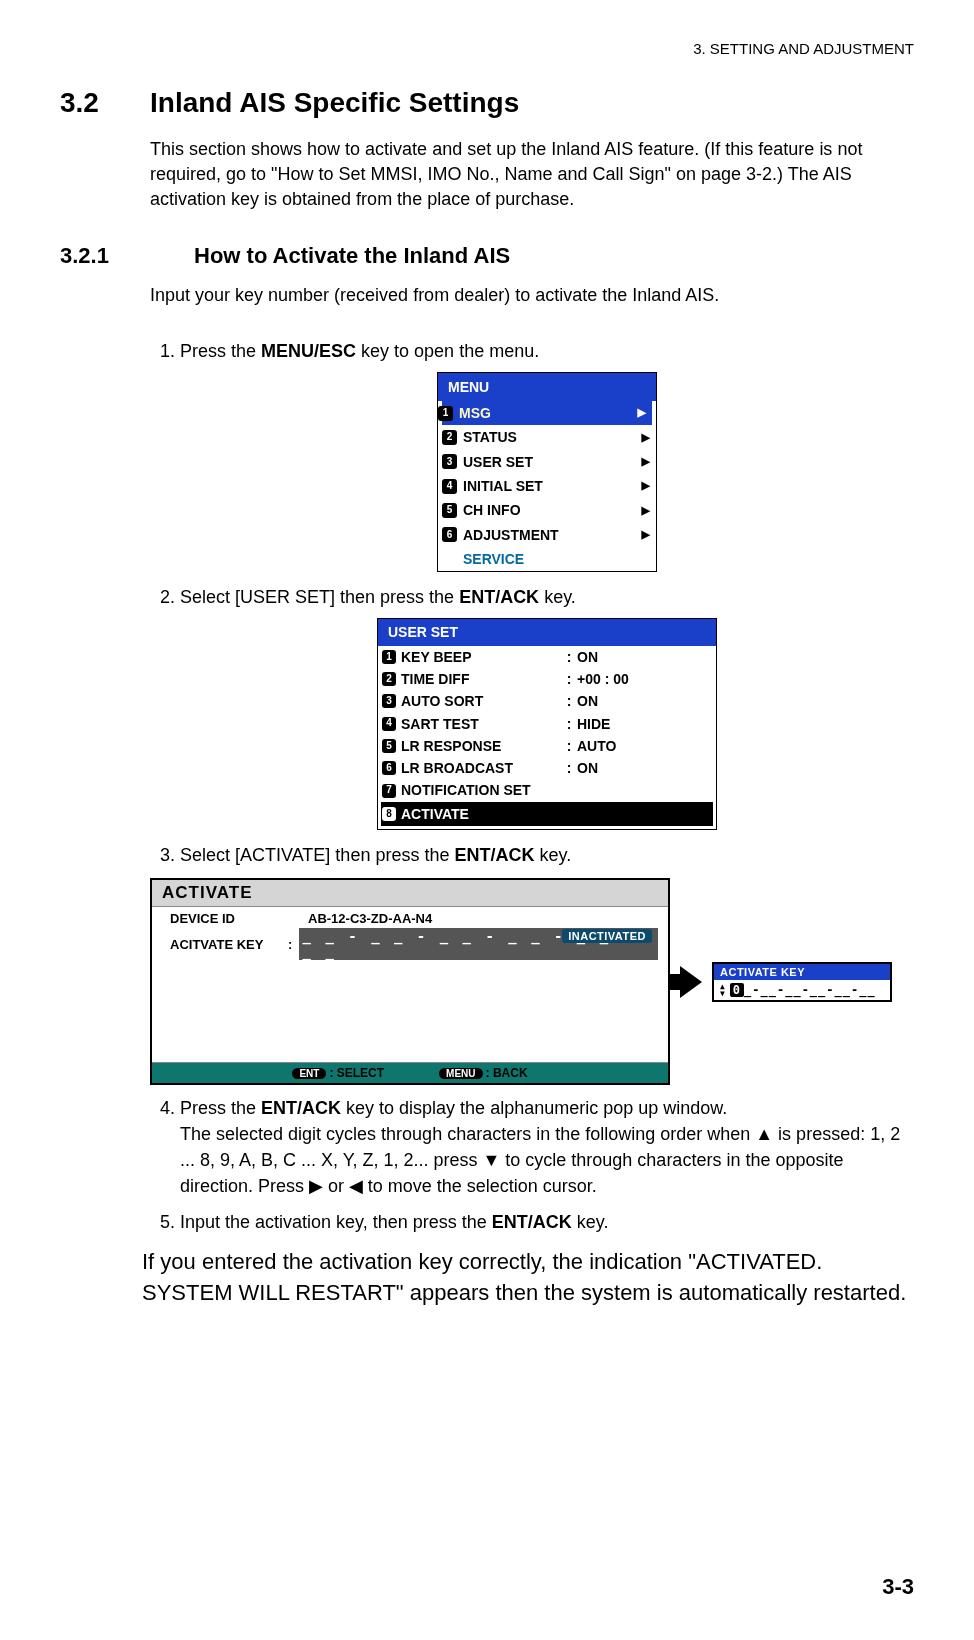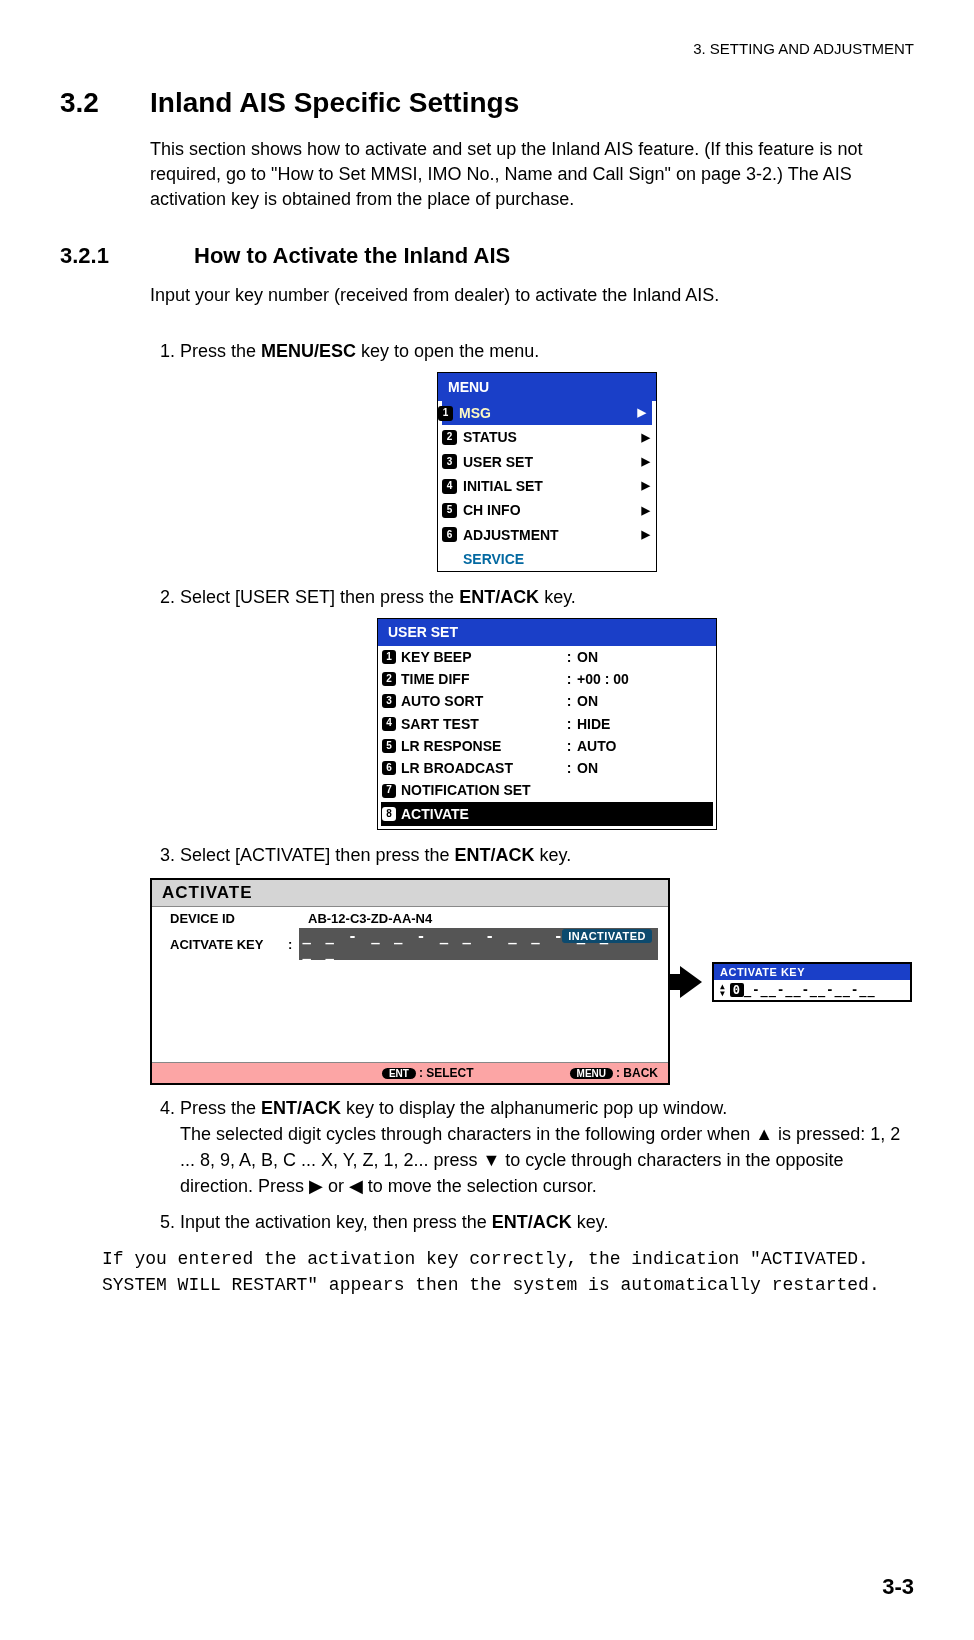--- a/index.html
+++ b/index.html
@@ -169,57 +169,57 @@
   .act-row { display:flex;align-items:center;margin-bottom:2px; }
   .act-label { width: 120px; }
   .act-colon { width: 18px;text-align:center;}
   .act-value { }
   .inactivated-pill {
     position:absolute;top:22px;right:16px;
     background:#0c4a6e;color:#fff;padding:1px 6px;border-radius:3px;
     font-size:11px;letter-spacing:0.5px;
   }
   .activate-footer {
-    background:#fca5a5;border-top:1px solid #888;
-    display:flex;justify-content:flex-end;gap:96px;
+    background:#0f766e;border-top:1px solid #888;
+    display:flex;justify-content:center;gap:55px;
     padding:3px 10px;font-size:12px;
   }
   .pill {
     display:inline-block;background:#000;color:#fff;border-radius:9px;
     padding:0 7px;font-size:10px;margin-right:3px;
   }
   .underline-slot {
     letter-spacing:3px;
     font-family: monospace;
     font-size: 14px;
     background:#555;color:#fff;padding:0 4px;
   }
   .big-arrow {
     width:0;height:0;border-top:16px solid transparent;border-bottom:16px solid transparent;
     border-left:22px solid #000;position:relative;
   }
   .big-arrow::before {
     content:"";position:absolute;left:-34px;top:-8px;width:12px;height:16px;background:#000;
   }
   .popup-box {
-    border:2px solid #000;width:200px;font-size:12px;font-weight:bold;
+    border:2px solid #000;width:180px;font-size:12px;font-weight:bold;
   }
   .popup-header { background:#1a3fc8;color:#fff;padding:2px 6px;font-size:11px;letter-spacing:0.5px;}
   .popup-body {
     padding:3px 6px;display:flex;align-items:center;gap:4px;
     font-family:monospace;letter-spacing:1px;
   }
   .popup-arrows {
     display:flex;flex-direction:column;font-size:8px;line-height:7px;
   }
   .sel-digit {
     display:inline-block;background:#000;color:#fff;padding:0 3px;border-radius:2px;
   }
   .plain-para {
-    margin-left:42px;font-size:18px;line-height:1.45;margin-top:10px;font-family:Liberation Mono, monospace;
+    margin-left:82px;font-size:22px;line-height:1.45;margin-top:10px;
   }
   .page-num {
     position: absolute;
     right: 60px;
     bottom: 40px;
     font-size: 22px;
     font-weight: bold;
   }
 </style>
 </head>

